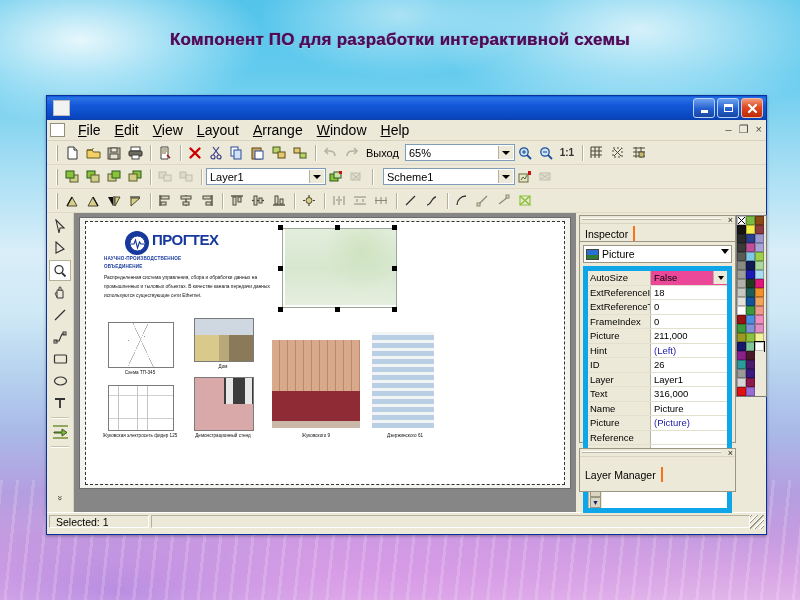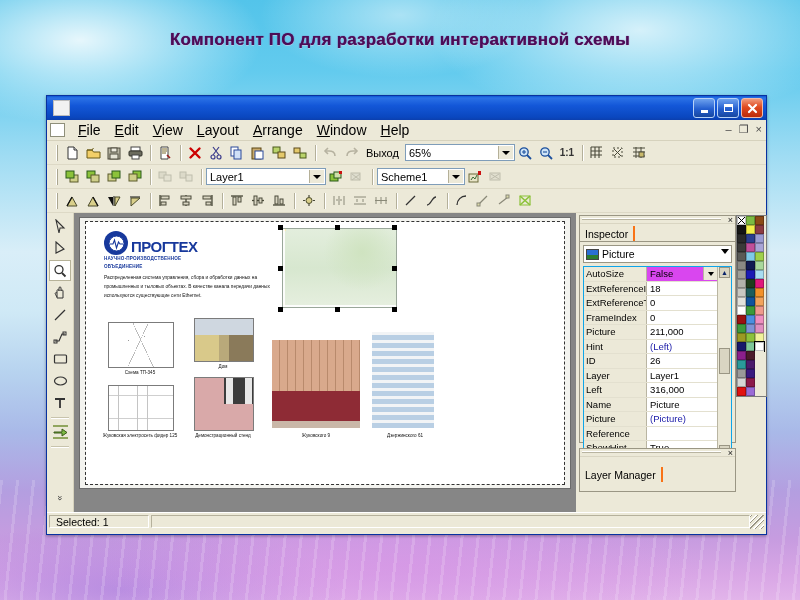--- a/index.html
+++ b/index.html
@@ -64,37 +64,37 @@
   .tbi svg{display:block;}
   .tb-label{font-size:11px;color:#000;margin:0 6px 0 4px;}
   .combo{height:17px;background:#fff;border:1px solid #7f9db9;display:flex;align-items:center;
     font-size:11px;padding-left:3px;position:relative;color:#000;box-sizing:border-box;}
   .combo .arrow{position:absolute;right:1px;top:1px;bottom:1px;width:14px;background:#ece9d8;
     border-left:1px solid #b5b098;display:flex;align-items:center;justify-content:center;}
   .combo .arrow:after{content:"";border-left:4px solid transparent;border-right:4px solid transparent;
     border-top:4px solid #000;}
   .zoomcombo{width:110px;}
   .layercombo{width:120px;}
-  .schemecombo{width:88px;}
+  .schemecombo{width:132px;margin-left:6px;}
   .tbtext{font-size:10px;font-weight:bold;color:#333;}
 
   
   #work-area{display:flex;height:299px;background:#ece9d8;}
   #left-tools{width:26px;background:#ece9d8;border-right:1px solid #d6d2bd;
     display:flex;flex-direction:column;align-items:center;padding-top:3px;}
   .lt{width:22px;height:21px;display:flex;align-items:center;justify-content:center;margin-bottom:1px;}
   .lt.active{background:#fff;border:1px solid #b6b298;box-sizing:border-box;}
   .lt-sep{width:18px;height:1px;background:#c8c4ac;margin:3px 0;box-shadow:0 1px 0 #fff;}
 
   #canvas-wrap{flex:1;background:#868686;padding:4px 5px 0 5px;position:relative;overflow:hidden;}
   #canvas-outer{background:#f3f3ef;border:1px solid #6b6b6b;height:270px;position:relative;overflow:hidden;}
   #page{position:absolute;left:6px;top:4px;right:6px;bottom:4px;background:#fff;
     outline:1px dashed #333;}
   .doc-logo{position:absolute;left:18px;top:9px;width:180px;}
-  .logo-row{display:flex;align-items:flex-end;}
+  .logo-row{display:flex;align-items:flex-start;margin-left:21px;}
   .logo-mark{width:24px;height:24px;border-radius:50%;background:#17389c;margin-right:3px;
     display:flex;align-items:center;justify-content:center;}
   .logo-mark svg{display:block;}
   .logo-word{font-size:15px;font-weight:bold;color:#17389c;letter-spacing:-.5px;font-family:"Liberation Sans",sans-serif;}
   .logo-sub{font-size:4.6px;font-weight:bold;color:#17389c;letter-spacing:.2px;margin-top:1px;line-height:1.5;}
   .doc-para{position:absolute;left:18px;top:52px;width:168px;font-size:4.8px;color:#111;line-height:1.85;}
   .doc-map{position:absolute;left:196px;top:6px;width:113px;height:78px;
     border:1px solid #9aa79a;overflow:hidden;
     background:
       linear-gradient(90deg, rgba(255,255,255,.9) 0 2px, transparent 2px 12px),
@@ -117,28 +117,28 @@
     background:repeating-linear-gradient(180deg,#fff 0 1px,#b8b4a0 1px 2px);}
   .panel-close{position:absolute;right:2px;top:0px;font-size:9px;line-height:8px;color:#222;cursor:default;}
   .panel-tabs{display:flex;align-items:flex-end;height:17px;border-bottom:1px solid #9a9684;}
   .panel-tab{font-size:10.5px;padding:2px 5px 1px 5px;border-right:2px solid #f97316;color:#000;}
   .obj-combo{margin:3px;height:16px;background:#fff;border:1px solid #9a9684;display:flex;align-items:center;
     font-size:10.5px;padding-left:2px;position:relative;}
   .obj-combo .ic{width:13px;height:11px;margin-right:3px;background:linear-gradient(180deg,#2a6fd4 55%,#2e7d32 55%);
     border:1px solid #444;box-sizing:border-box;}
   .obj-combo .arrow{position:absolute;right:2px;top:3px;border-left:4px solid transparent;
     border-right:4px solid transparent;border-top:5px solid #000;}
-  .grid{margin:0 3px;border:1px solid #0ea5e9;background:#fff;display:flex;}
+  .grid{margin:0 3px;border:5px solid #0ea5e9;background:#fff;display:flex;flex-direction:column;}
   .grid-rows{flex:1;}
   .grow{display:flex;height:13.5px;font-size:9.5px;border-bottom:1px solid #e3e0cf;}
   .gname{width:60px;background:#ece9d8;border-right:1px solid #b9b5a2;padding-left:2px;
     overflow:hidden;white-space:nowrap;color:#000;line-height:13.5px;}
   .gval{flex:1;padding-left:3px;color:#000;line-height:13.5px;background:#fff;position:relative;white-space:nowrap;}
   .gval.blue{color:#1a1aa8;}
-  .gval.sel{background:#d946ef;}
+  .gval.sel{background:#ec4899;}
   .gval .dd{position:absolute;right:0;top:0;width:13px;height:13px;background:#ece9d8;
     border-left:1px solid #b9b5a2;display:flex;align-items:center;justify-content:center;}
   .gval .dd:after{content:"";border-left:3px solid transparent;border-right:3px solid transparent;border-top:4px solid #000;}
   .vscroll{width:13px;background:#ece9d8;border-left:1px solid #b9b5a2;display:flex;
     flex-direction:column;justify-content:space-between;align-items:center;}
   .vsbtn{width:11px;height:11px;background:#d9d5c2;border:1px solid #9a9684;box-sizing:border-box;
     display:flex;align-items:center;justify-content:center;font-size:7px;color:#0a246a;}
   .vsthumb{width:11px;height:26px;background:#d9d5c2;border:1px solid #9a9684;box-sizing:border-box;}
 
   #palette{width:27px;padding-top:2px;}
@@ -729,21 +729,21 @@
               </div>
               <div class="grow">
                 <div class="gname">ID</div>
                 <div class="gval">26</div>
               </div>
               <div class="grow">
                 <div class="gname">Layer</div>
                 <div class="gval">Layer1</div>
               </div>
               <div class="grow">
-                <div class="gname">Left</div>
+                <div class="gname">Text</div>
                 <div class="gval">316,000</div>
               </div>
               <div class="grow">
                 <div class="gname">Name</div>
                 <div class="gval">Picture</div>
               </div>
               <div class="grow">
                 <div class="gname">Picture</div>
                 <div class="gval blue">(Picture)</div>
               </div>

